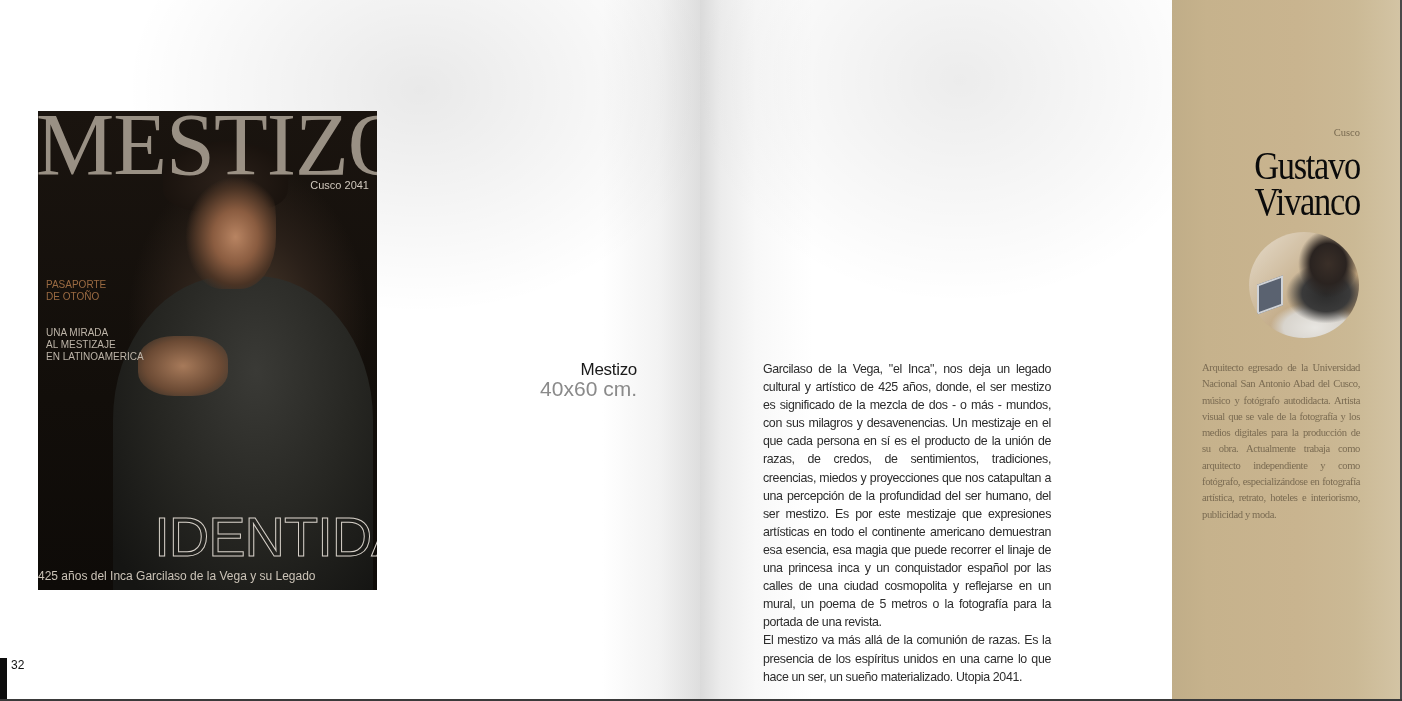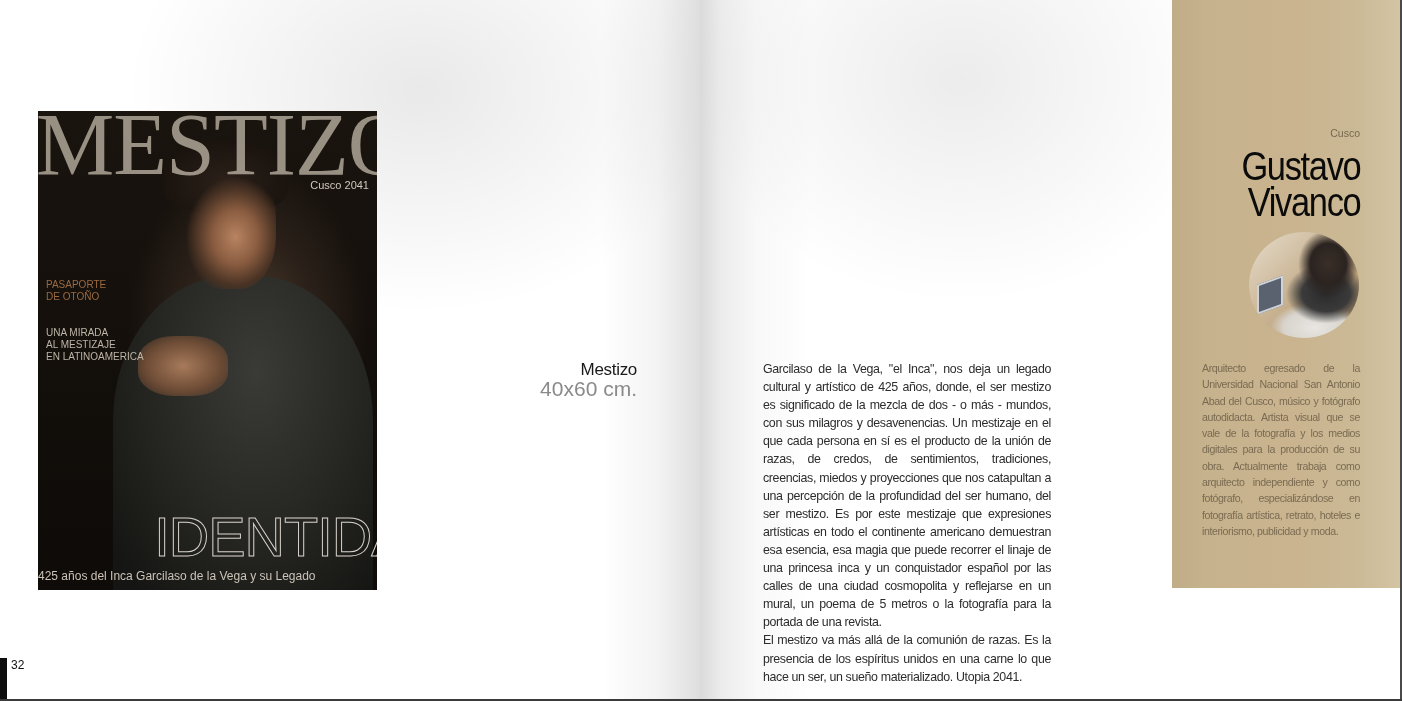--- a/index.html
+++ b/index.html
@@ -79,22 +79,23 @@
     .body-text {
       position: absolute; left: 763px; top: 360px; width: 288px;
       font-size: 12.4px; line-height: 18.1px; color: #2c2c2c; text-align: justify;
       font-family: "Liberation Sans Narrow", "Liberation Sans", sans-serif;
       letter-spacing: -0.35px;
     }
     .body-text p { margin: 0; }
 
     
     .sidebar {
-      position: absolute; left: 1172px; top: 0; width: 228px; height: 588px;
+      position: absolute; left: 1172px; top: 0; width: 228px; height: 699px;
       background: linear-gradient(to right, #c0ad88 0%, #c6b28c 15%, #c9b48f 55%, #cbb995 80%, #d3c4a4 100%);
+      font-family: Liberation Serif, serif;
     }
     .sidebar-edge { position: absolute; left: 1400px; top: 0; width: 2px; height: 699px; background: #4a4a4a; }
     .sidebar .location { position: absolute; right: 40px; top: 127px; font-size: 10.5px; color: #77694f; }
     .sidebar .name {
       position: absolute; right: 40px; top: 148px; text-align: right;
       font-size: 40px; line-height: 36px; color: #0b0b0b; letter-spacing: -1.5px; font-weight: 400;
       transform: scaleX(0.86); transform-origin: right top;
     }
     .sidebar .name span { display: block; }
     .sidebar .portrait {

